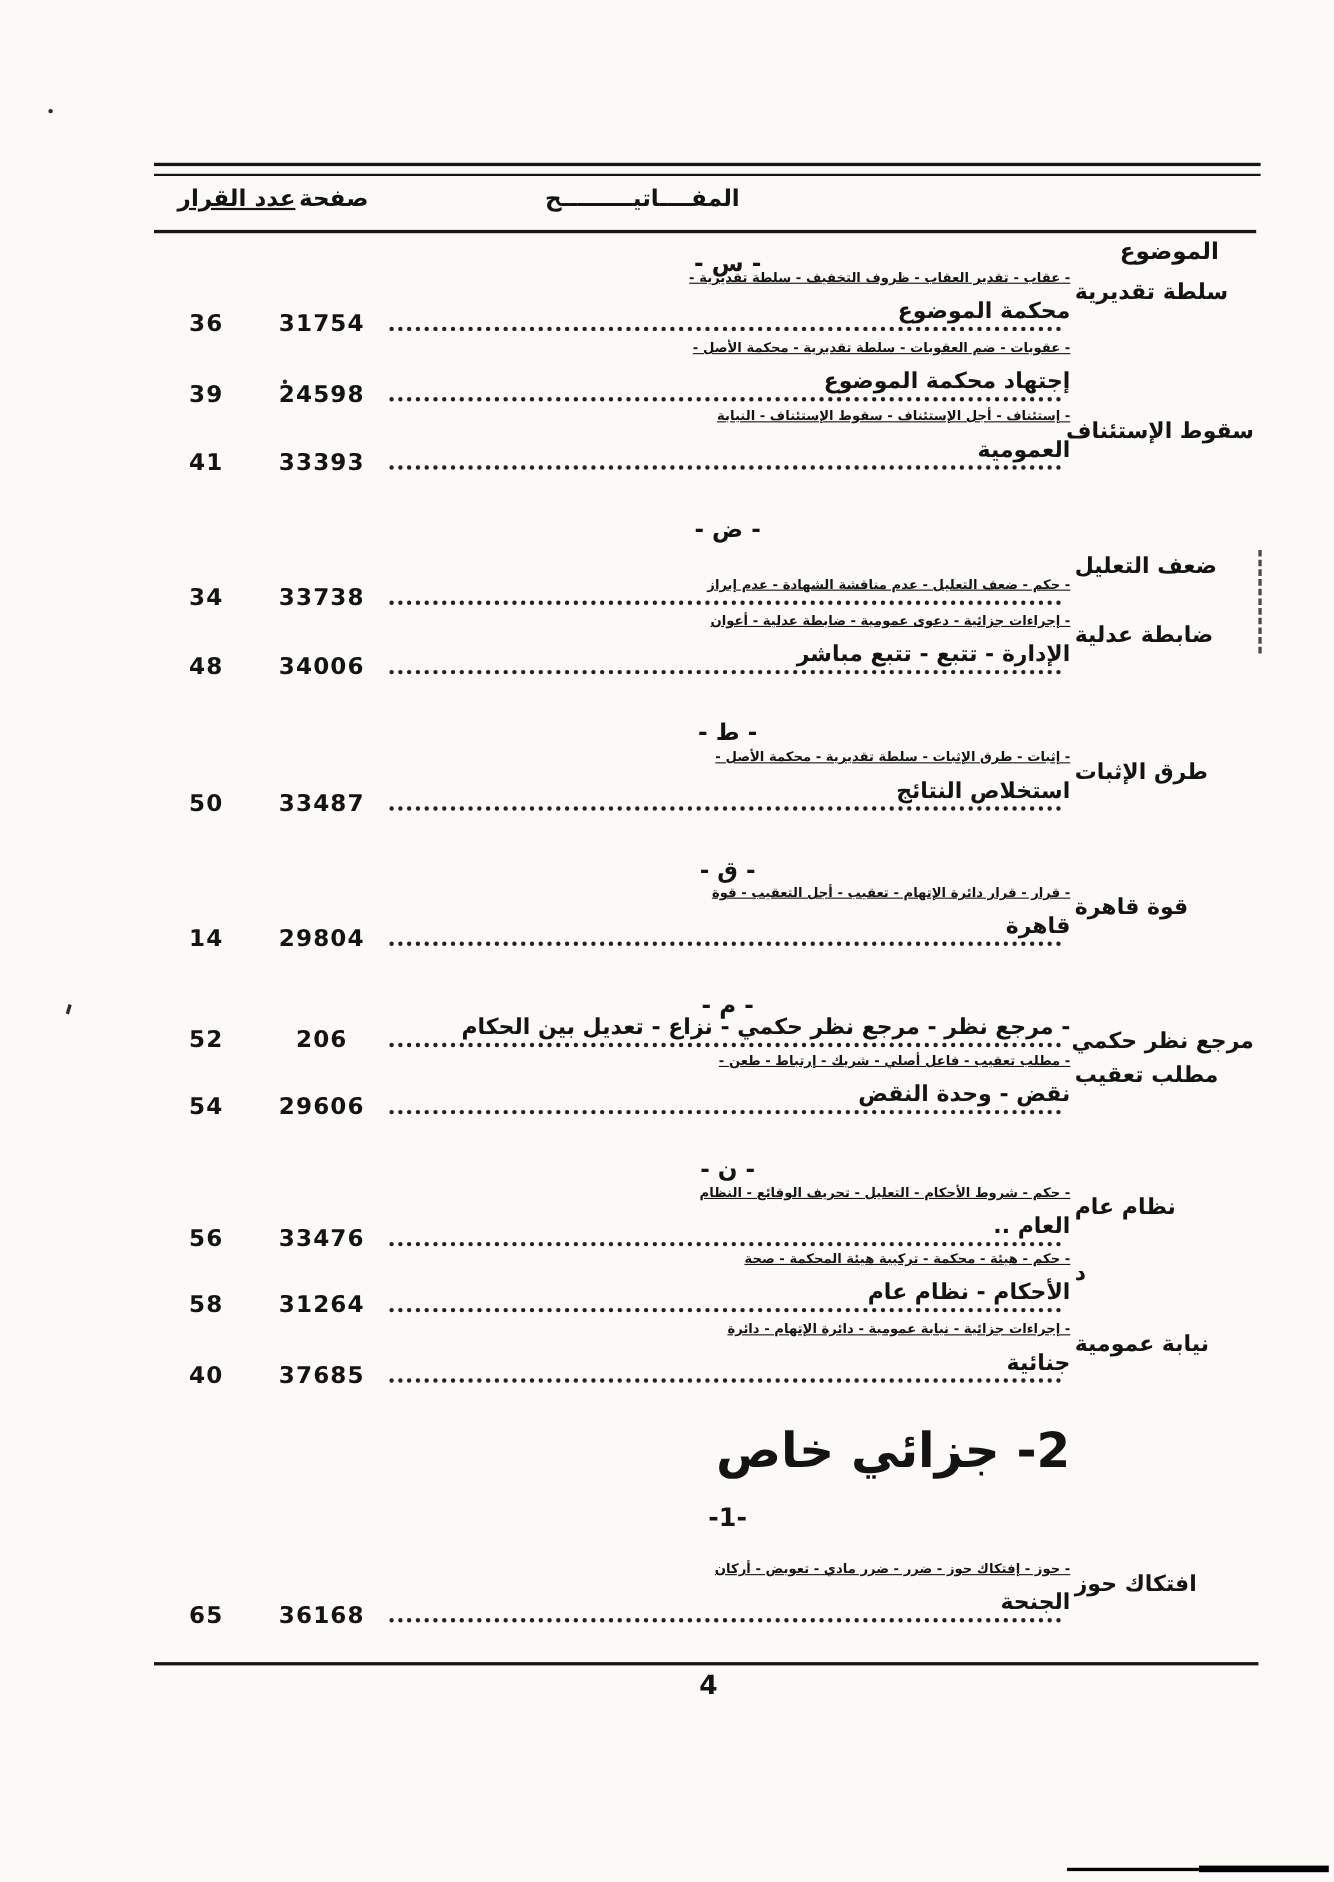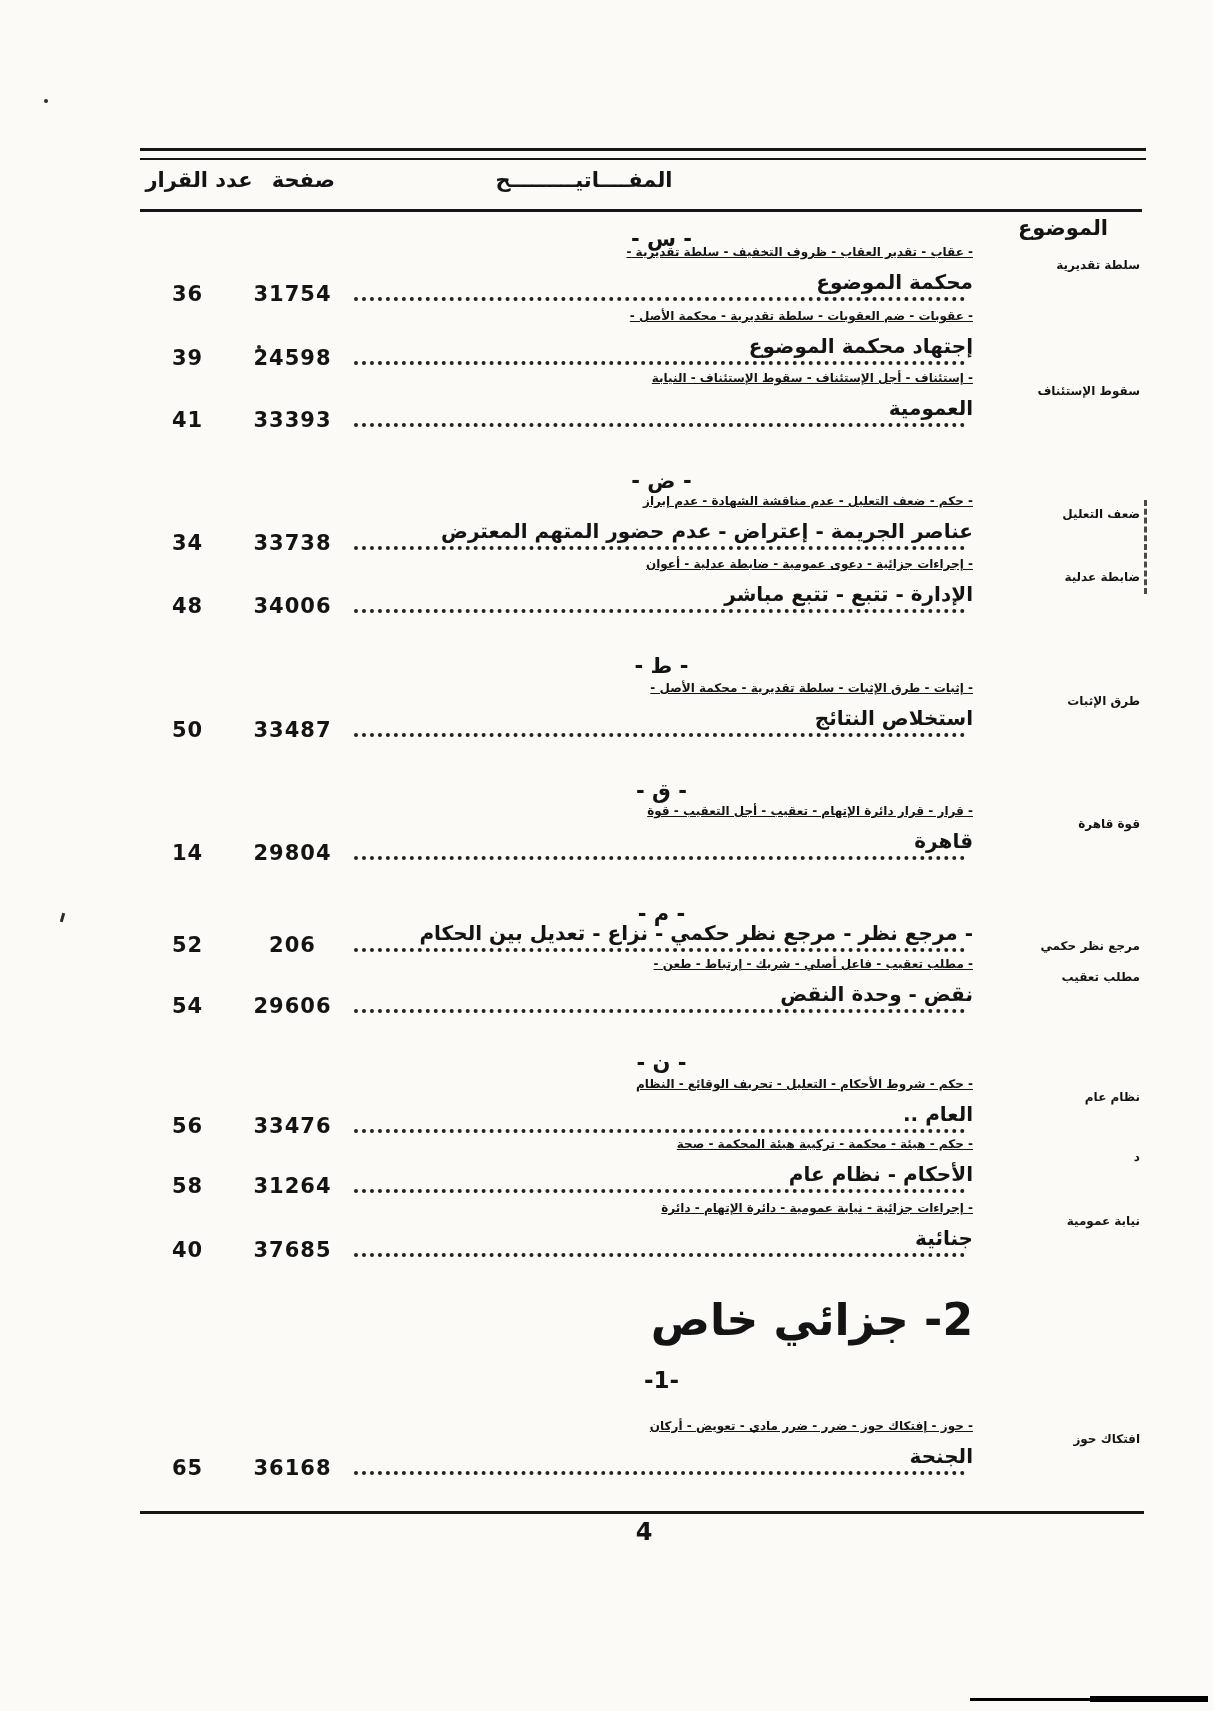--- a/index.html
+++ b/index.html
@@ -27,22 +27,22 @@
     text-align:center;direction:rtl;
     font-weight:bold;font-size:21px;line-height:26px;
   }
 
   .row{
     position:absolute;left:0;right:0;
     display:flex;direction:rtl;align-items:flex-end;
   }
   .row .subject{
     width:175px;align-self:flex-start;
-    text-align:right;direction:rtl;
-    font-weight:bold;font-size:12px;line-height:30px;
+    text-align:left;direction:rtl;
+    font-weight:bold;font-size:20px;line-height:30px;
     padding:0 8px 0 4px;box-sizing:border-box;
     white-space:nowrap;
   }
   .row .keys{flex:1;direction:rtl;}
   .kline{
     font-weight:bold;font-size:12px;line-height:30px;
     text-align:right;direction:rtl;text-decoration:underline;
   }
   .kline2{display:flex;direction:rtl;flex-direction:column;}
   .kline2 .ktext{
@@ -79,21 +79,21 @@
   }
   .art{position:absolute;background:#2a2a2a;}
 </style>
 </head>
 <body>
 
 <div id="page">
   <div id="content">
 
     <div class="rule-double" style="left:0;right:2px;top:148px;"></div>
-    <div class="hdr-label" style="left:4px;width:110px;">عدد القرار</div>
+    <div class="hdr-label" style="left:20px;width:110px;text-decoration:underline;">عدد القرار</div>
     <div class="hdr-label" style="left:135px;width:60px;">صفحة</div>
     <div class="hdr-label" style="left:349px;width:190px;text-align:center;">المفــــاتيـــــــــح</div>
     <div class="hdr-label" style="right:30px;width:110px;margin-top:48px;">الموضوع</div>
     <div class="rule" style="left:0;right:6px;top:209px;height:3px;"></div>
 
     <div class="sec-letter" style="top:226px;">- س -</div>
 
     <div class="row" style="top:250px;height:60px;">
       <div class="subject">سلطة تقديرية</div>
       <div class="keys">
@@ -133,21 +133,20 @@
       <div class="num page">41</div>
     </div>
 
     <div class="sec-letter" style="top:468px;">- ض -</div>
 
     <div class="row" style="top:499px;height:60px;">
       <div class="subject">ضعف التعليل</div>
       <div class="keys">
         <div class="kline">- حكم - ضعف التعليل - عدم مناقشة الشهادة - عدم إبراز</div>
         <div class="kline2">
-          <span class="ktext">عناصر الجريمة - إعتراض - عدم حضور المتهم المعترض</span>
           <span class="leader"></span>
         </div>
       </div>
       <div class="num decision">33738</div>
       <div class="num page">34</div>
     </div>
 
     <div class="row" style="top:562px;height:60px;">
       <div class="subject">ضابطة عدلية</div>
       <div class="keys">

